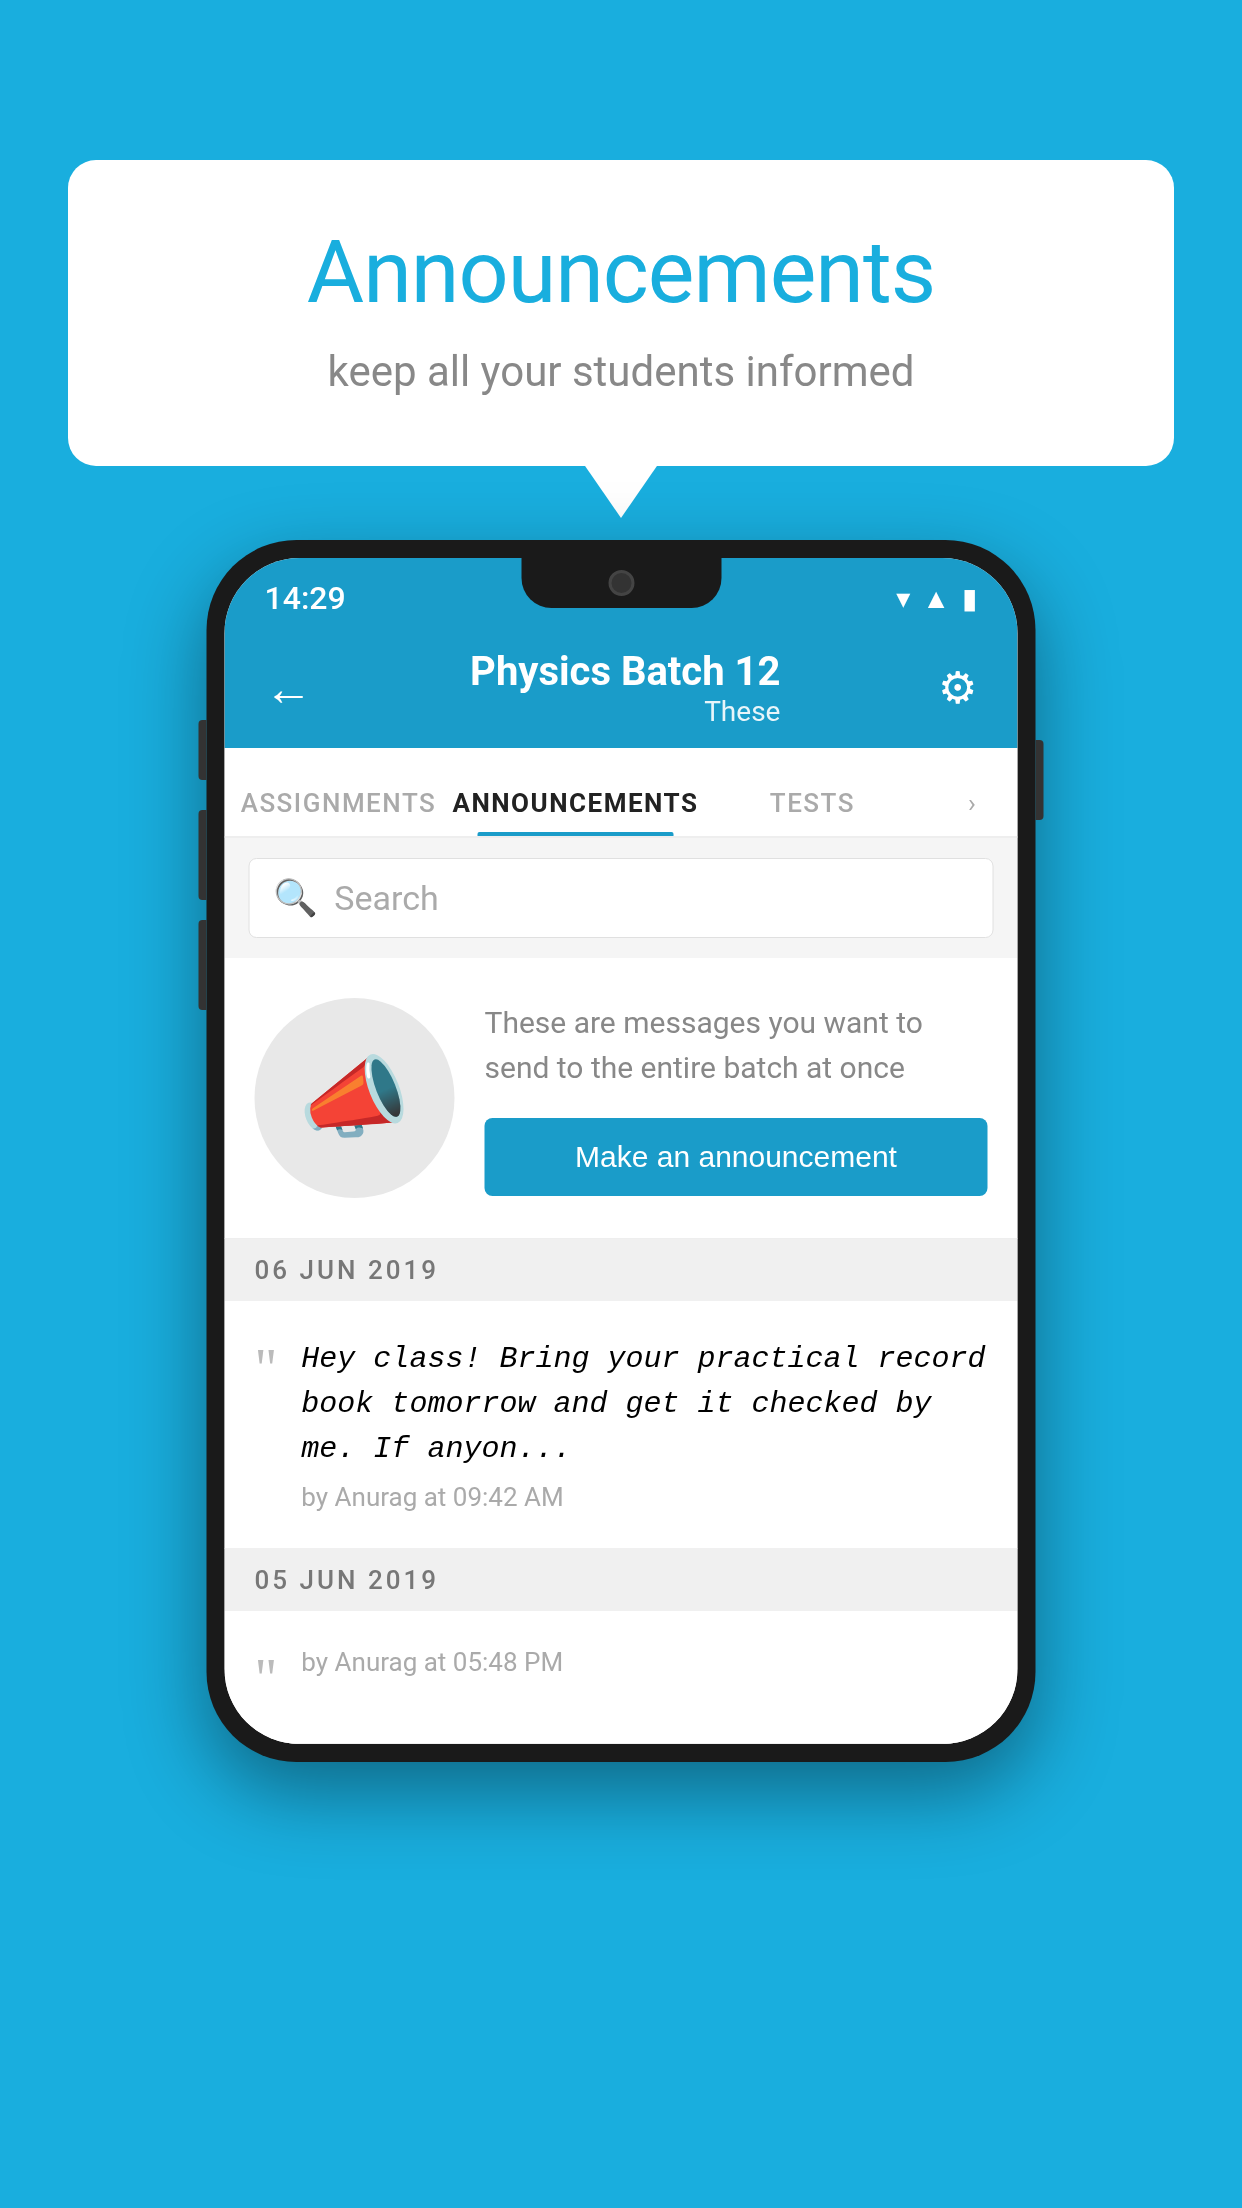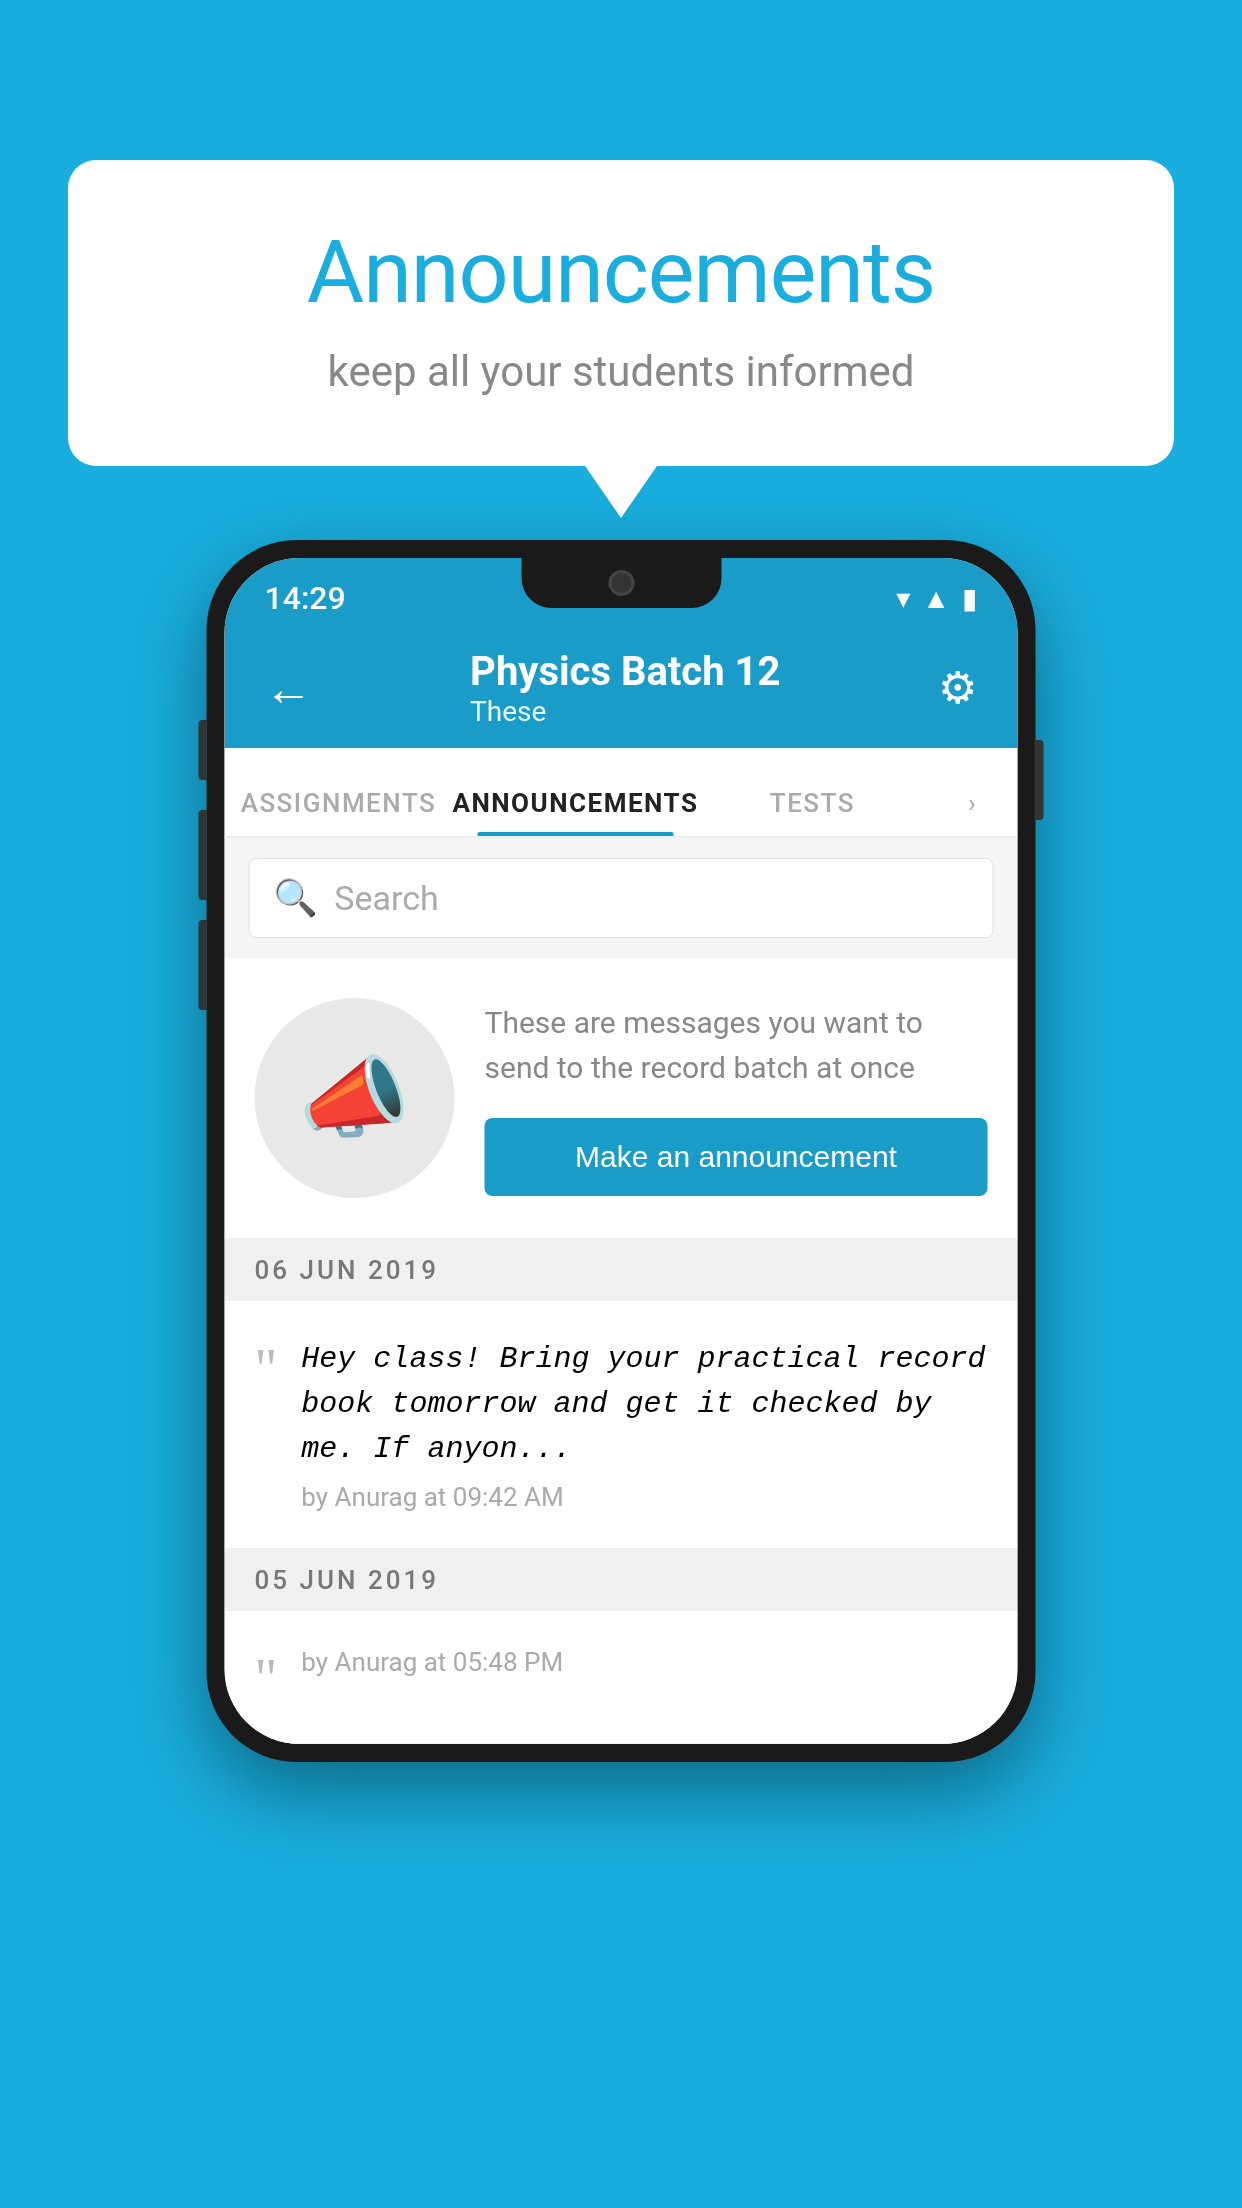--- a/index.html
+++ b/index.html
@@ -146,21 +146,21 @@
       padding: 0 40px;
     }
 
     .back-btn {
       color: white;
       font-size: 48px;
       cursor: pointer;
     }
 
     .top-bar-center {
-      text-align: left;
+      text-align: right;
     }
 
     .top-bar-title {
       color: white;
       font-size: 40px;
       font-weight: 700;
     }
 
     .top-bar-subtitle {
       color: rgba(255,255,255,0.9);
@@ -449,21 +449,21 @@
             <div class="search-icon-wrap">🔍</div>
             <span class="search-placeholder">Search</span>
           </div>
         </div>
 
         <div class="announcement-prompt">
           <div class="megaphone-circle">
             <div class="megaphone-icon">📣</div>
           </div>
           <div class="prompt-right">
-            <div class="prompt-text">These are messages you want to send to the record batch at once</div>
+            <div class="prompt-text">These are messages you want to send to the entire batch at once</div>
             <button class="make-announcement-btn">Make an announcement</button>
           </div>
         </div>
 
         <div class="date-section">
           <span class="date-label">06  JUN  2019</span>
         </div>
 
         <div class="announcement-item">
           <div class="quote-icon">"</div>

